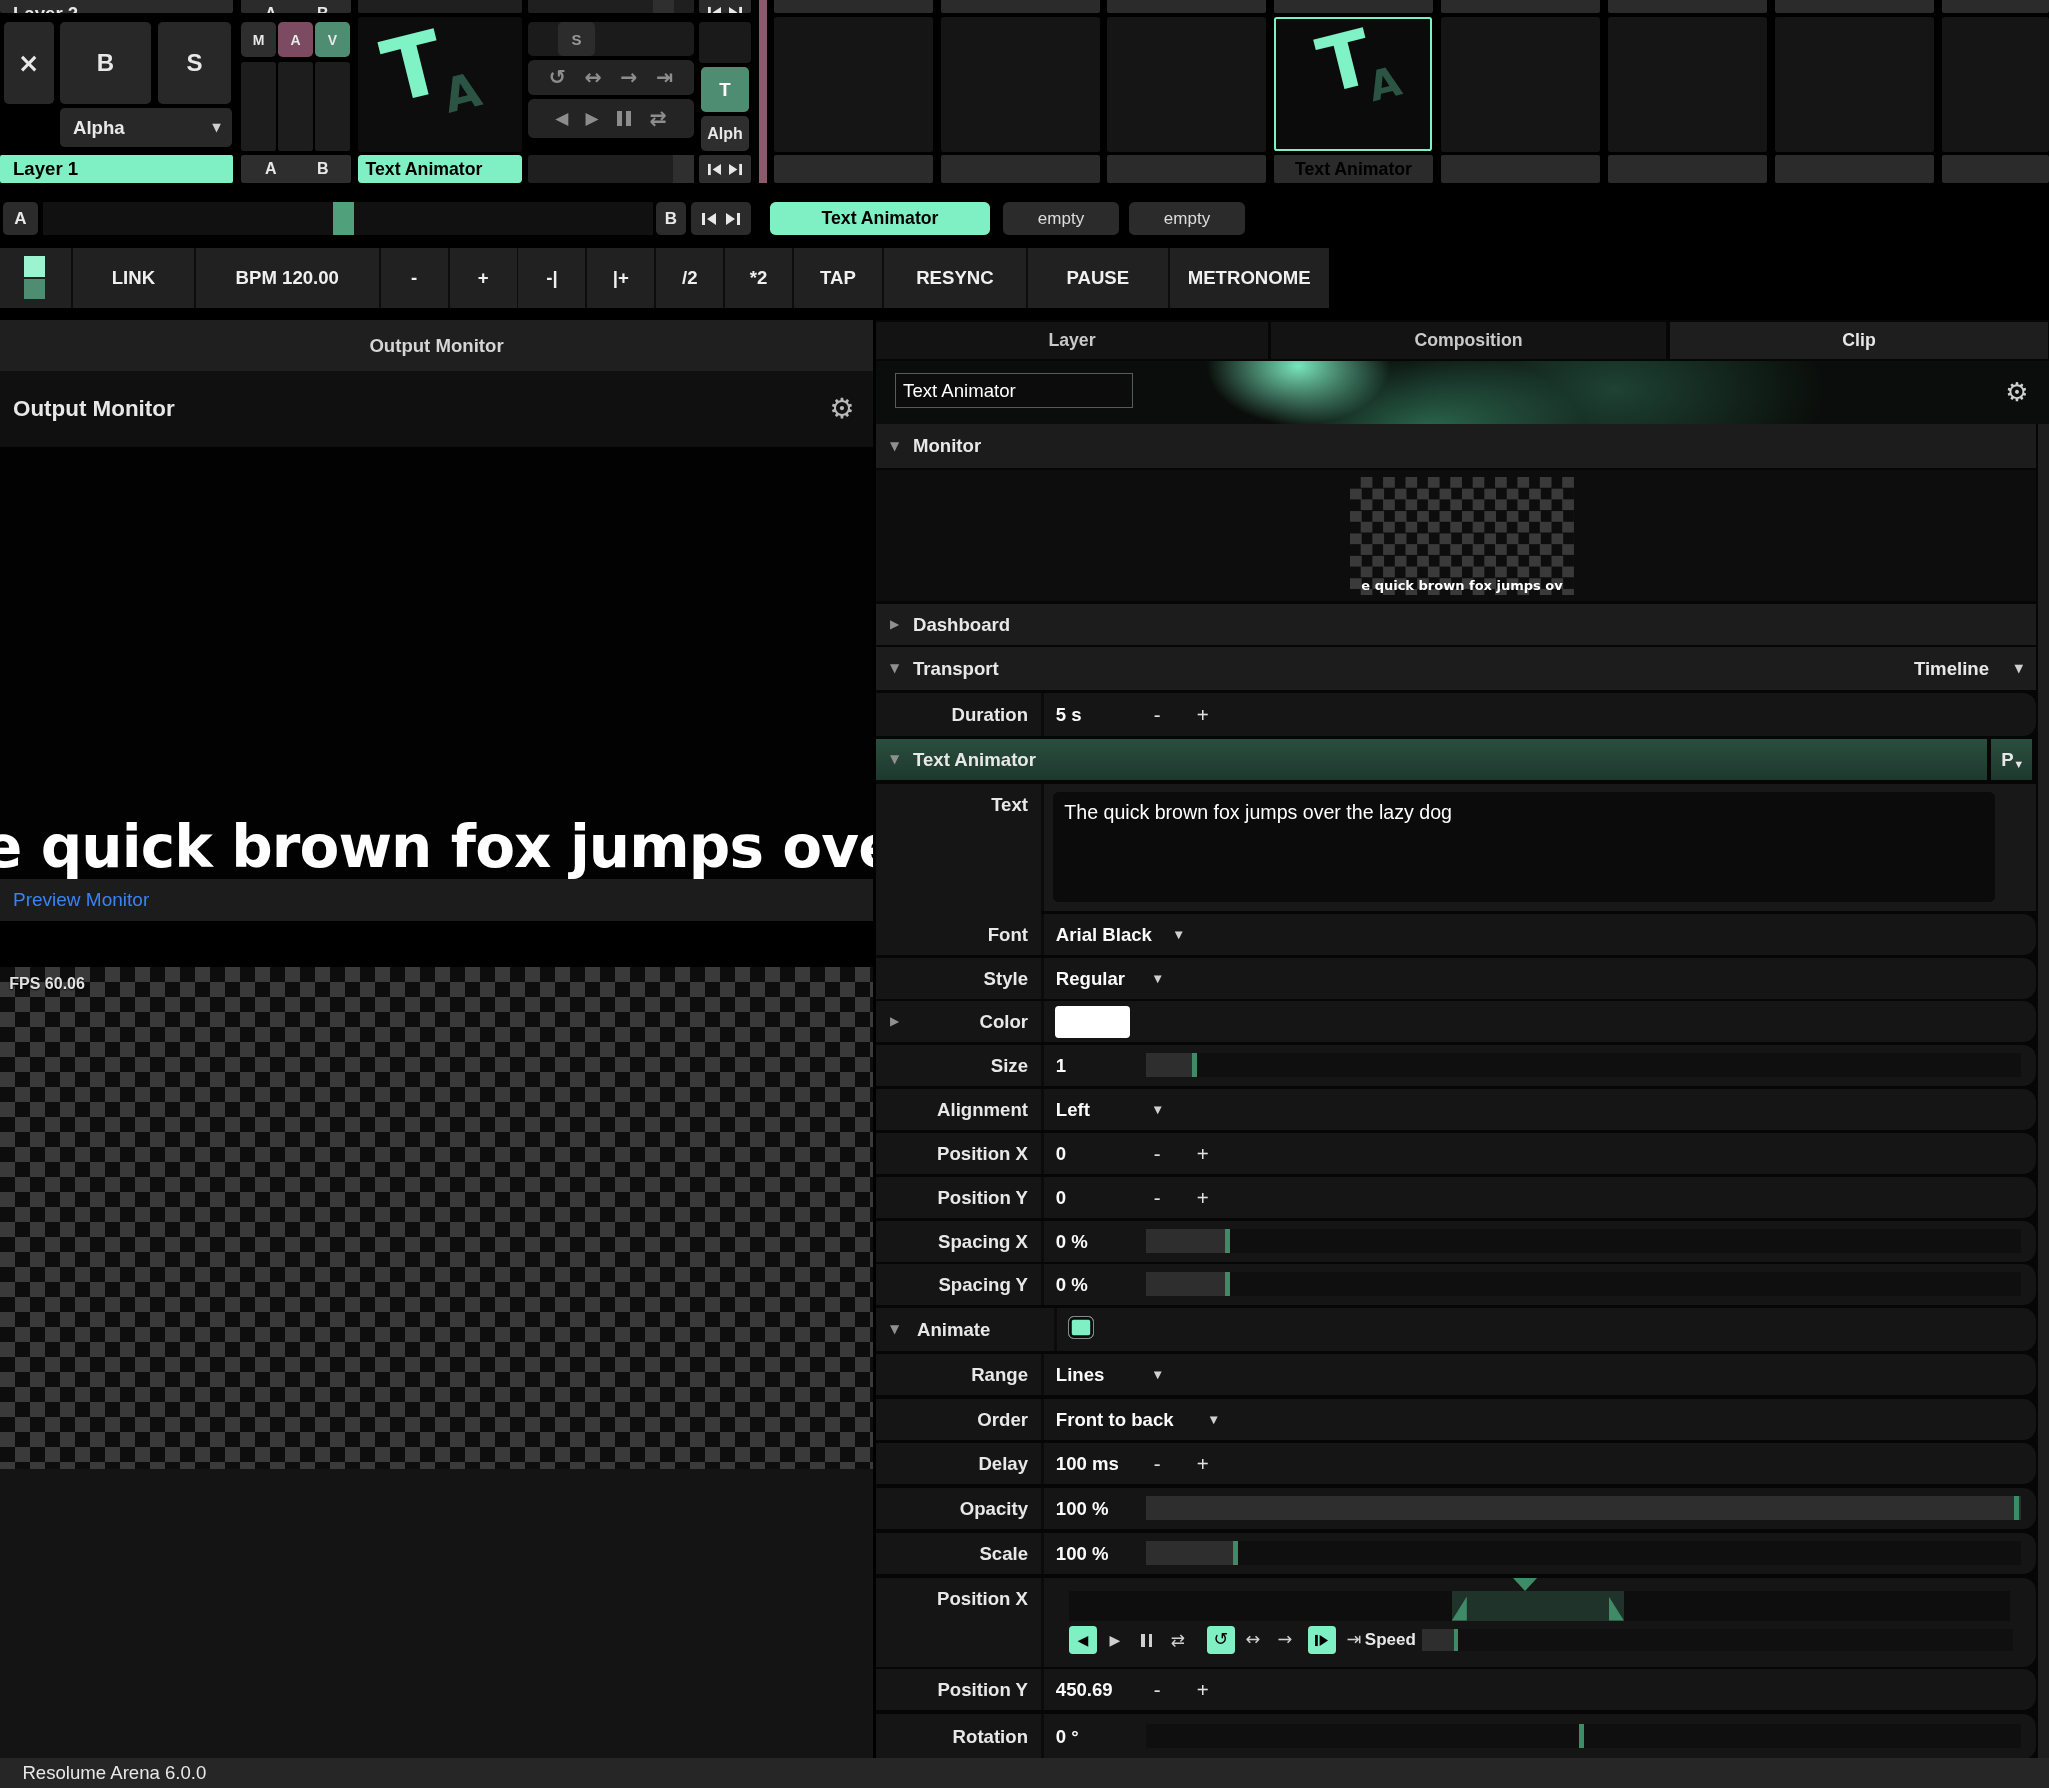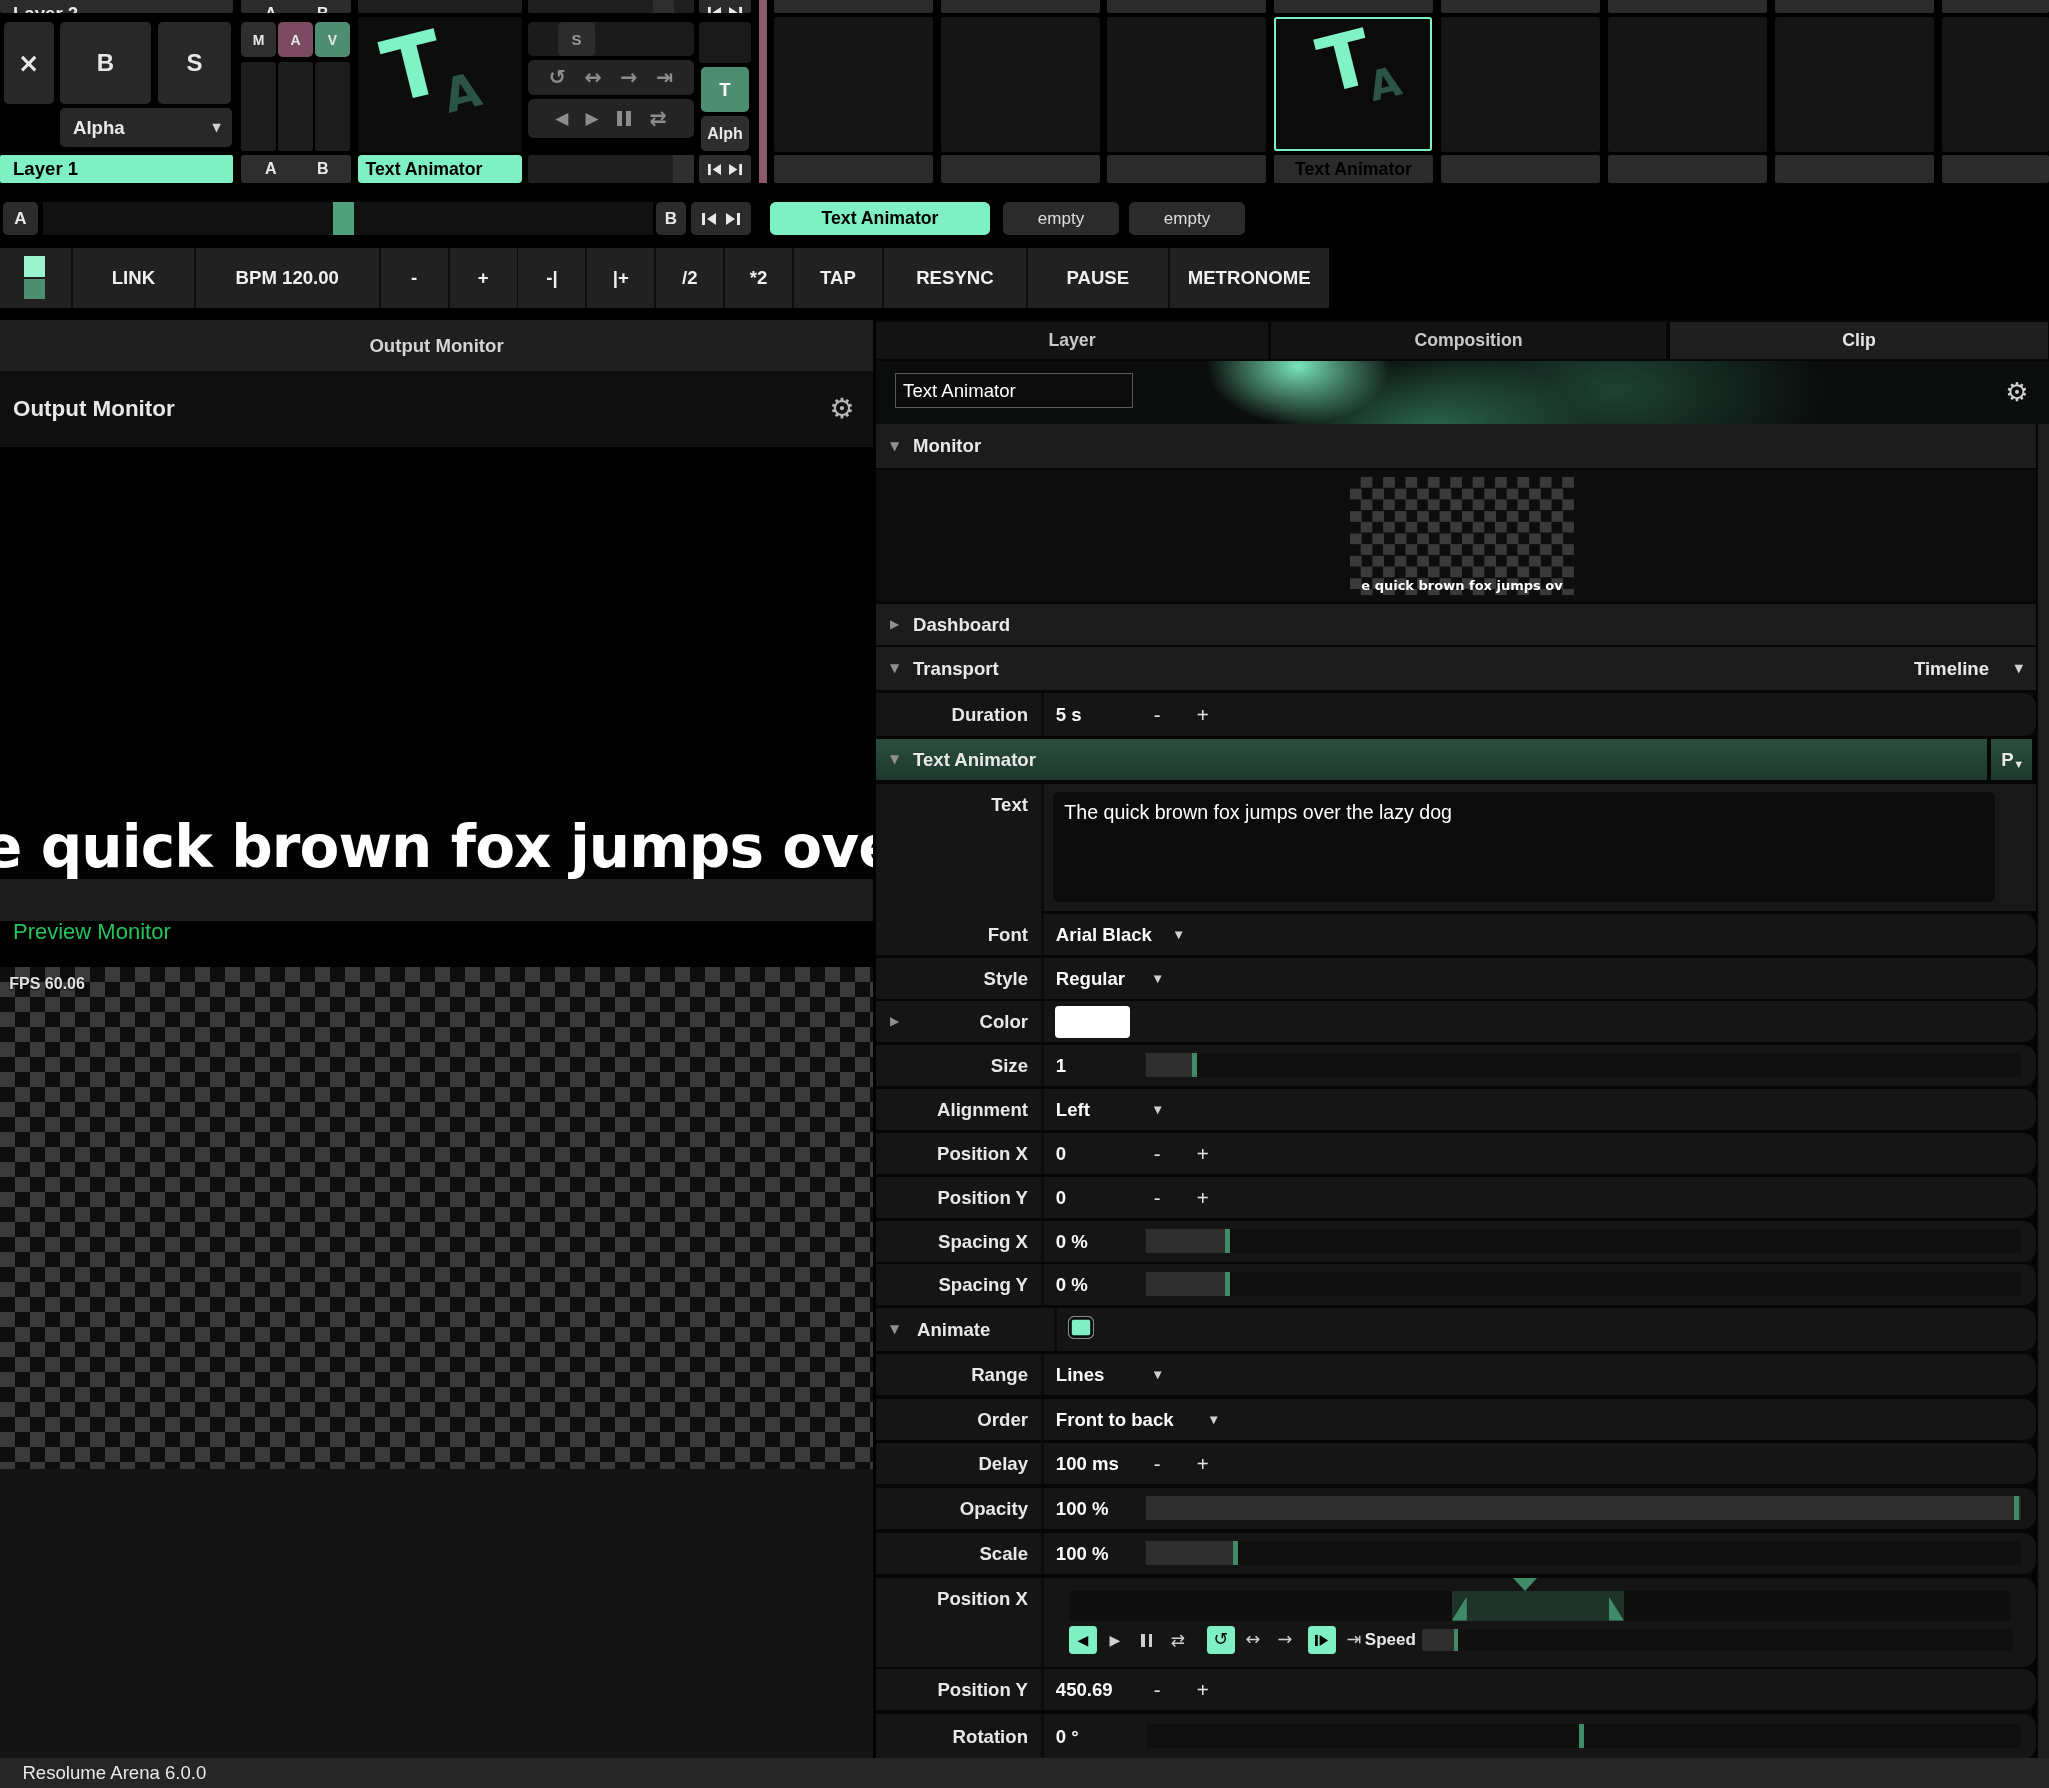--- a/index.html
+++ b/index.html
@@ -304,21 +304,21 @@
   </div>
   <div class="abs" style="left:0;top:371px;width:873px;height:76px;background:#101010;">
     <span style="position:absolute;left:13px;top:0;line-height:76px;font-size:22.4px;font-weight:bold;">Output Monitor</span>
     <span class="icon" style="position:absolute;right:18.6px;top:0;line-height:76px;font-size:28px;color:#b8b8b8;">⚙</span>
   </div>
   <div class="abs" style="left:0;top:447px;width:873px;height:432px;background:#020202;overflow:hidden;">
     <div id="bigtext">e quick brown fox jumps over the lazy dog</div>
   </div>
 
   <div class="abs" style="left:0;top:879px;width:873px;height:42px;background:#1c1c1c;">
-    <span style="position:absolute;left:13px;top:0;line-height:42px;font-size:22px;color:#22c55e;margin-top:32px;">Preview Monitor</span>
+    <span style="position:absolute;left:13px;top:0;line-height:42px;font-size:19px;color:#3b82f6;">Preview Monitor</span>
   </div>
   <div class="abs checker" style="left:0;top:967px;width:873px;height:548px;">
     <span style="position:absolute;left:9.3px;top:7.5px;font-size:16px;font-weight:bold;color:rgba(255,255,255,0.88);text-shadow:0 0.9px 1.9px #000;">FPS 60.06</span>
   </div>
   <div class="abs" style="left:0;top:1469px;width:873px;height:289px;background:#141414;"></div>
 
   <div id="panel">
 
     <div class="ptab" style="left:0;width:392px;">
         <span>Layer</span>

